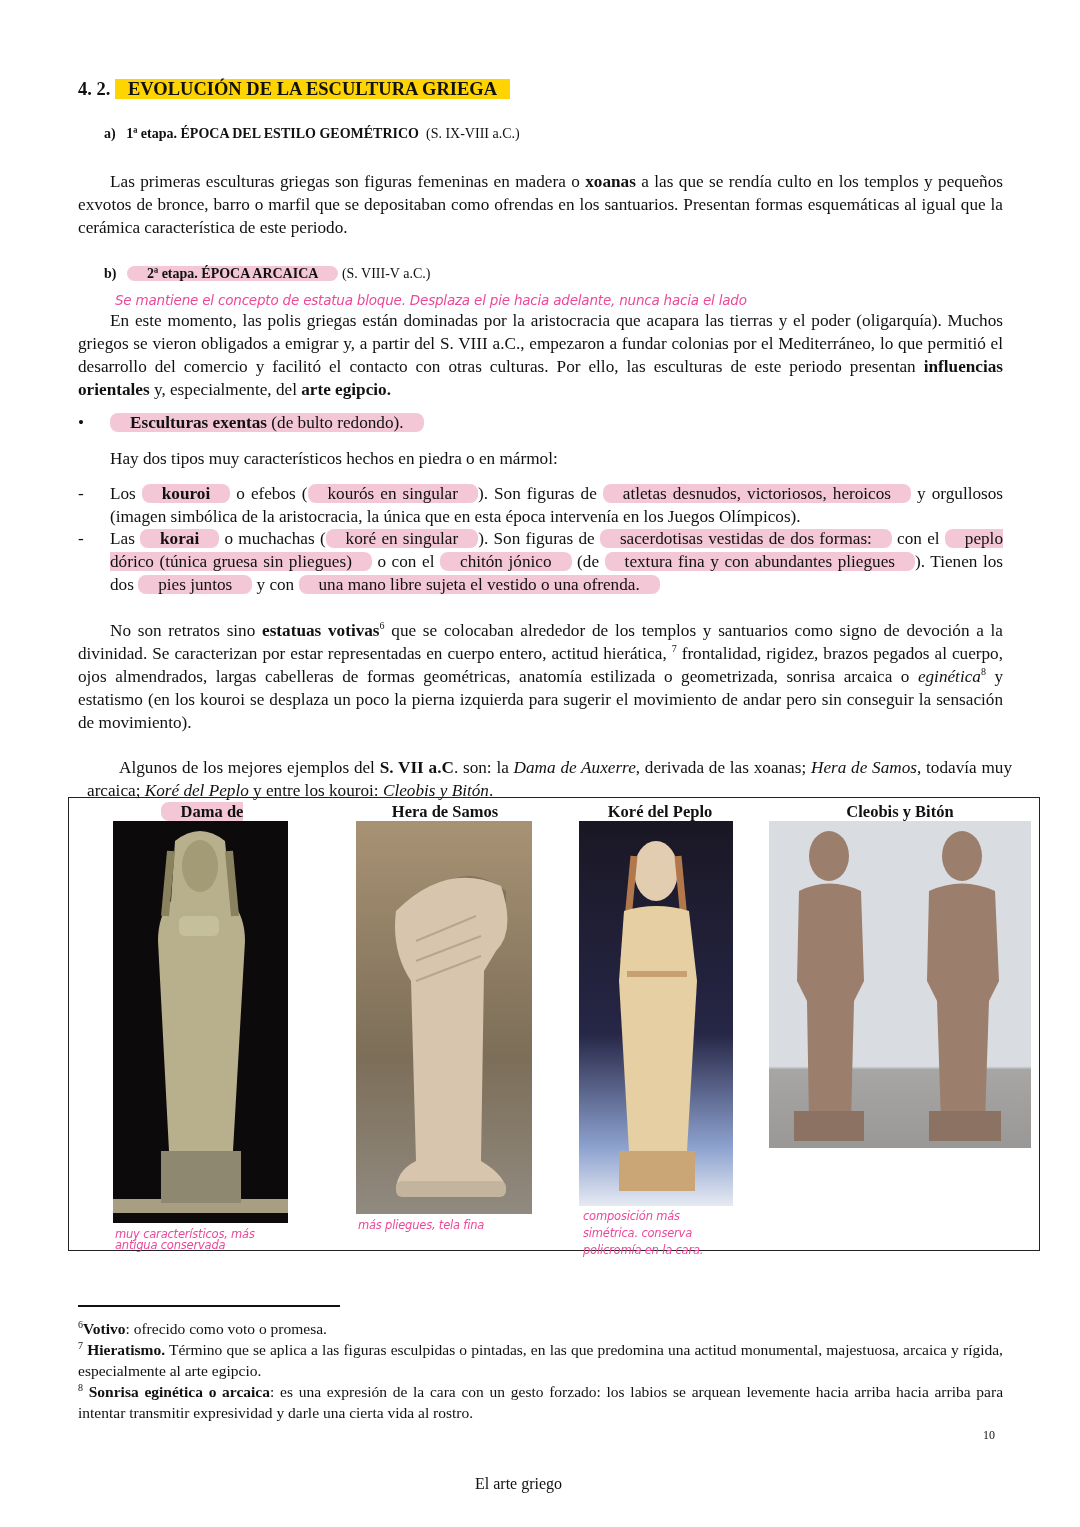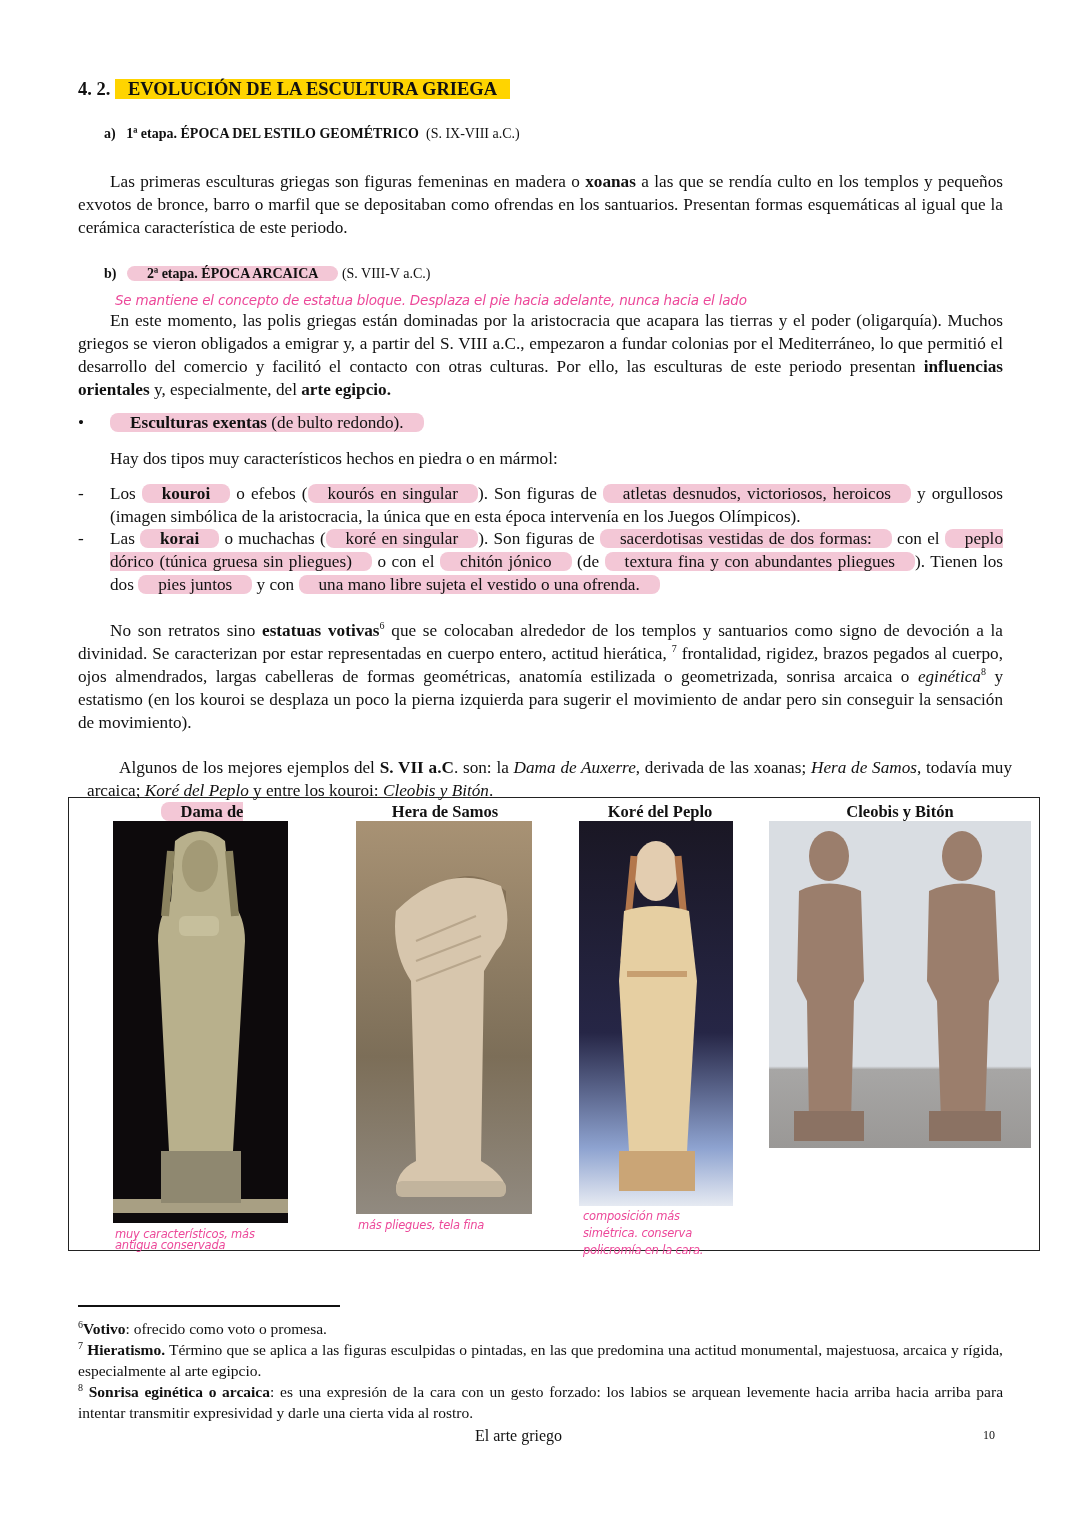--- a/index.html
+++ b/index.html
@@ -148,14 +148,14 @@
 <div class="footnote just" style="top:1318px;">
   <sup>6</sup><b>Votivo</b><span>: ofrecido como voto o promesa.</span>
 </div>
 <div class="footnote just" style="top:1339px;">
   <sup>7</sup>&nbsp;<b>Hieratismo.</b><span> Término que se aplica a las figuras esculpidas o pintadas, en las que predomina una actitud monumental, majestuosa, arcaica y rígida, especialmente al arte egipcio.</span>
 </div>
 <div class="footnote just" style="top:1381px;">
   <sup>8</sup>&nbsp;<b>Sonrisa eginética o arcaica</b><span>: es una expresión de la cara con un gesto forzado: los labios se arquean levemente hacia arriba hacia arriba para intentar transmitir expresividad y darle una cierta vida al rostro.</span>
 </div>
 
-<div class="abs" style="left:475px; top:1424px; font-size:16px;">El arte griego</div>
+<div class="abs" style="left:475px; top:1472px; font-size:16px;">El arte griego</div>
 <div class="abs" style="left:983px; top:1424px; font-size:12px;">10</div>
 
 </body></html>

